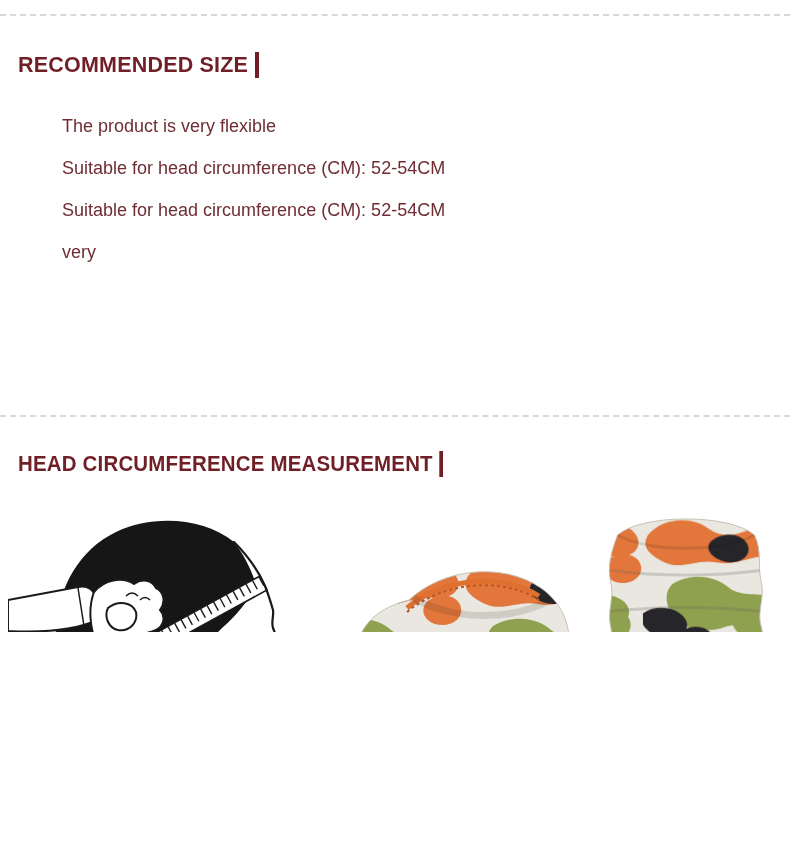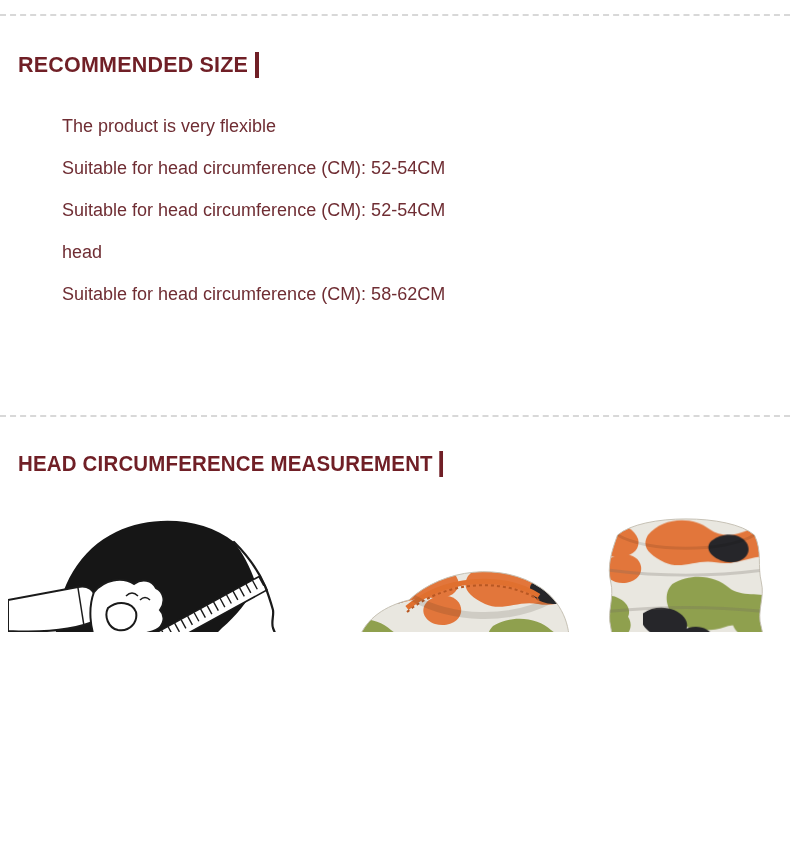--- a/index.html
+++ b/index.html
@@ -36,22 +36,21 @@
 
   <h2 class="section-heading heading-1">
     <span>RECOMMENDED SIZE</span>
     <span class="accent-bar"></span>
   </h2>
 
   <div class="size-lines">
     <p>The product is very flexible</p>
     <p>Suitable for head circumference (CM): 52-54CM</p>
     <p>Suitable for head circumference (CM): 52-54CM</p>
-    <p>head</p>
-    <p>Suitable for head circumference (CM): 58-62CM</p>
+    <p>very</p>
   </div>
 
   <div class="dashed-line dash-mid"></div>
 
   <h2 class="section-heading heading-2">
     <span>HEAD CIRCUMFERENCE MEASUREMENT</span>
     <span class="accent-bar"></span>
   </h2>
 
   <svg class="illo illo-head" width="295" height="345" viewBox="0 0 295 345">

